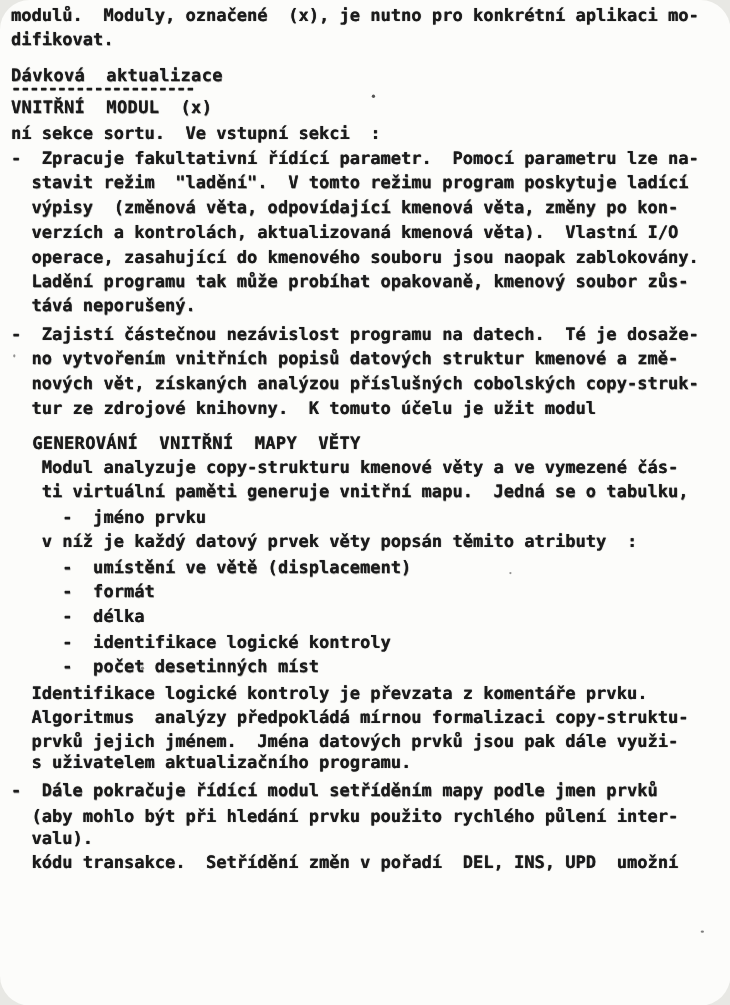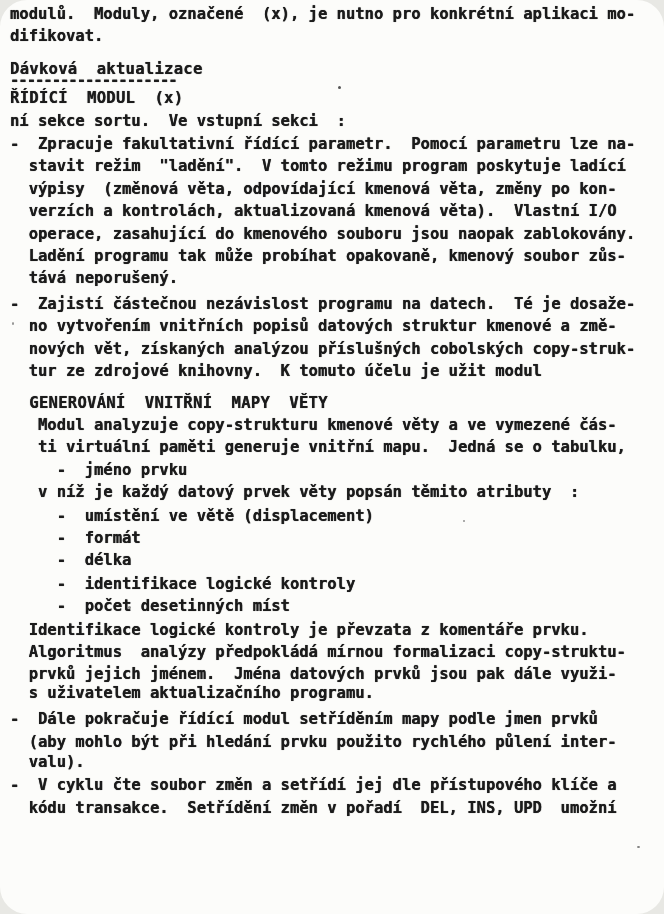--- a/index.html
+++ b/index.html
@@ -53,21 +53,21 @@
 </style>
 </head>
 <body>
 
 <div class="page" style="background: rgb(252, 252, 250); color: rgb(27, 27, 27); border-radius: 27px;">
   <div id="doc">
       <div class="line body">modulů.  Moduly, označené  (x), je nutno pro konkrétní aplikaci mo-</div>
       <div class="line body">difikovat.</div>
       <div class="line section-title" style="margin-top: 10px;">Dávková  aktualizace</div>
       <div class="line rule">--------------------</div>
-      <div class="line heading">ŘÍDÍCÍ  MODUL  (x)</div>
+      <div class="line heading">VNITŘNÍ  MODUL  (x)</div>
       <div class="line body">ní sekce sortu.  Ve vstupní sekci  :</div>
       <div class="line body" style="margin-top: 1px;">-  Zpracuje fakultativní řídící parametr.  Pomocí parametru lze na-</div>
       <div class="line body">  stavit režim  "ladění".  V tomto režimu program poskytuje ladící</div>
       <div class="line body">  výpisy  (změnová věta, odpovídající kmenová věta, změny po kon-</div>
       <div class="line body">  verzích a kontrolách, aktualizovaná kmenová věta).  Vlastní I/O</div>
       <div class="line body">  operace, zasahující do kmenového souboru jsou naopak zablokovány.</div>
       <div class="line body">  Ladění programu tak může probíhat opakovaně, kmenový soubor zůs-</div>
       <div class="line body">  tává neporušený.</div>
       <div class="line body" style="margin-top: 3px;">-  Zajistí částečnou nezávislost programu na datech.  Té je dosaže-</div>
       <div class="line body">  no vytvořením vnitřních popisů datových struktur kmenové a změ-</div>
@@ -83,21 +83,20 @@
       <div class="line body">     -  délka</div>
       <div class="line body" style="margin-top: 1px;">     -  identifikace logické kontroly</div>
       <div class="line body">     -  počet desetinných míst</div>
       <div class="line body" style="margin-top: 1px;">  Identifikace logické kontroly je převzata z komentáře prvku.</div>
       <div class="line body">  Algoritmus  analýzy předpokládá mírnou formalizaci copy-struktu-</div>
       <div class="line body">  prvků jejich jménem.  Jména datových prvků jsou pak dále využi-</div>
       <div class="line body" style="margin-top: -4px;">  s uživatelem aktualizačního programu.</div>
       <div class="line body" style="margin-top: 4px;">-  Dále pokračuje řídící modul setříděním mapy podle jmen prvků</div>
       <div class="line body">  (aby mohlo být při hledání prvku použito rychlého půlení inter-</div>
       <div class="line body" style="margin-top: -2px;">  valu).</div>
-      <div class="line body" style="margin-top: 1px;">-  V cyklu čte soubor změn a setřídí jej dle přístupového klíče a</div>
       <div class="line body">  kódu transakce.  Setřídění změn v pořadí  DEL, INS, UPD  umožní</div>
     </div>
   <div class="speck s1"></div>
   <div class="speck s2"></div>
   <div class="speck s3"></div>
   <div class="speck s4"></div>
   <div class="speck s5"></div>
 </div>
 
 </body></html>

